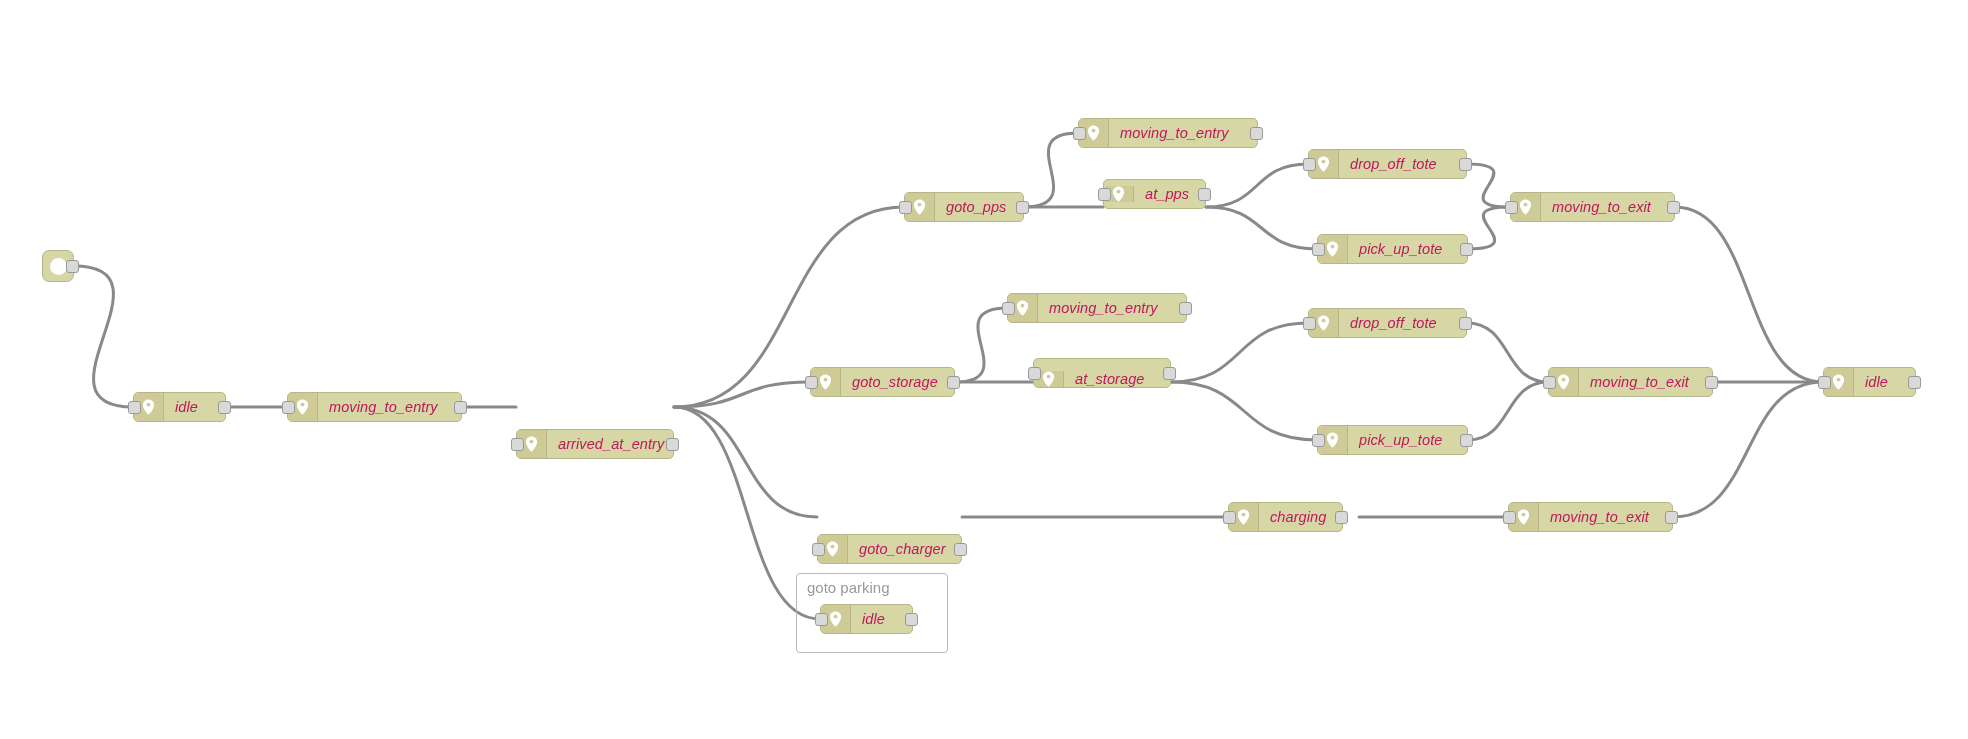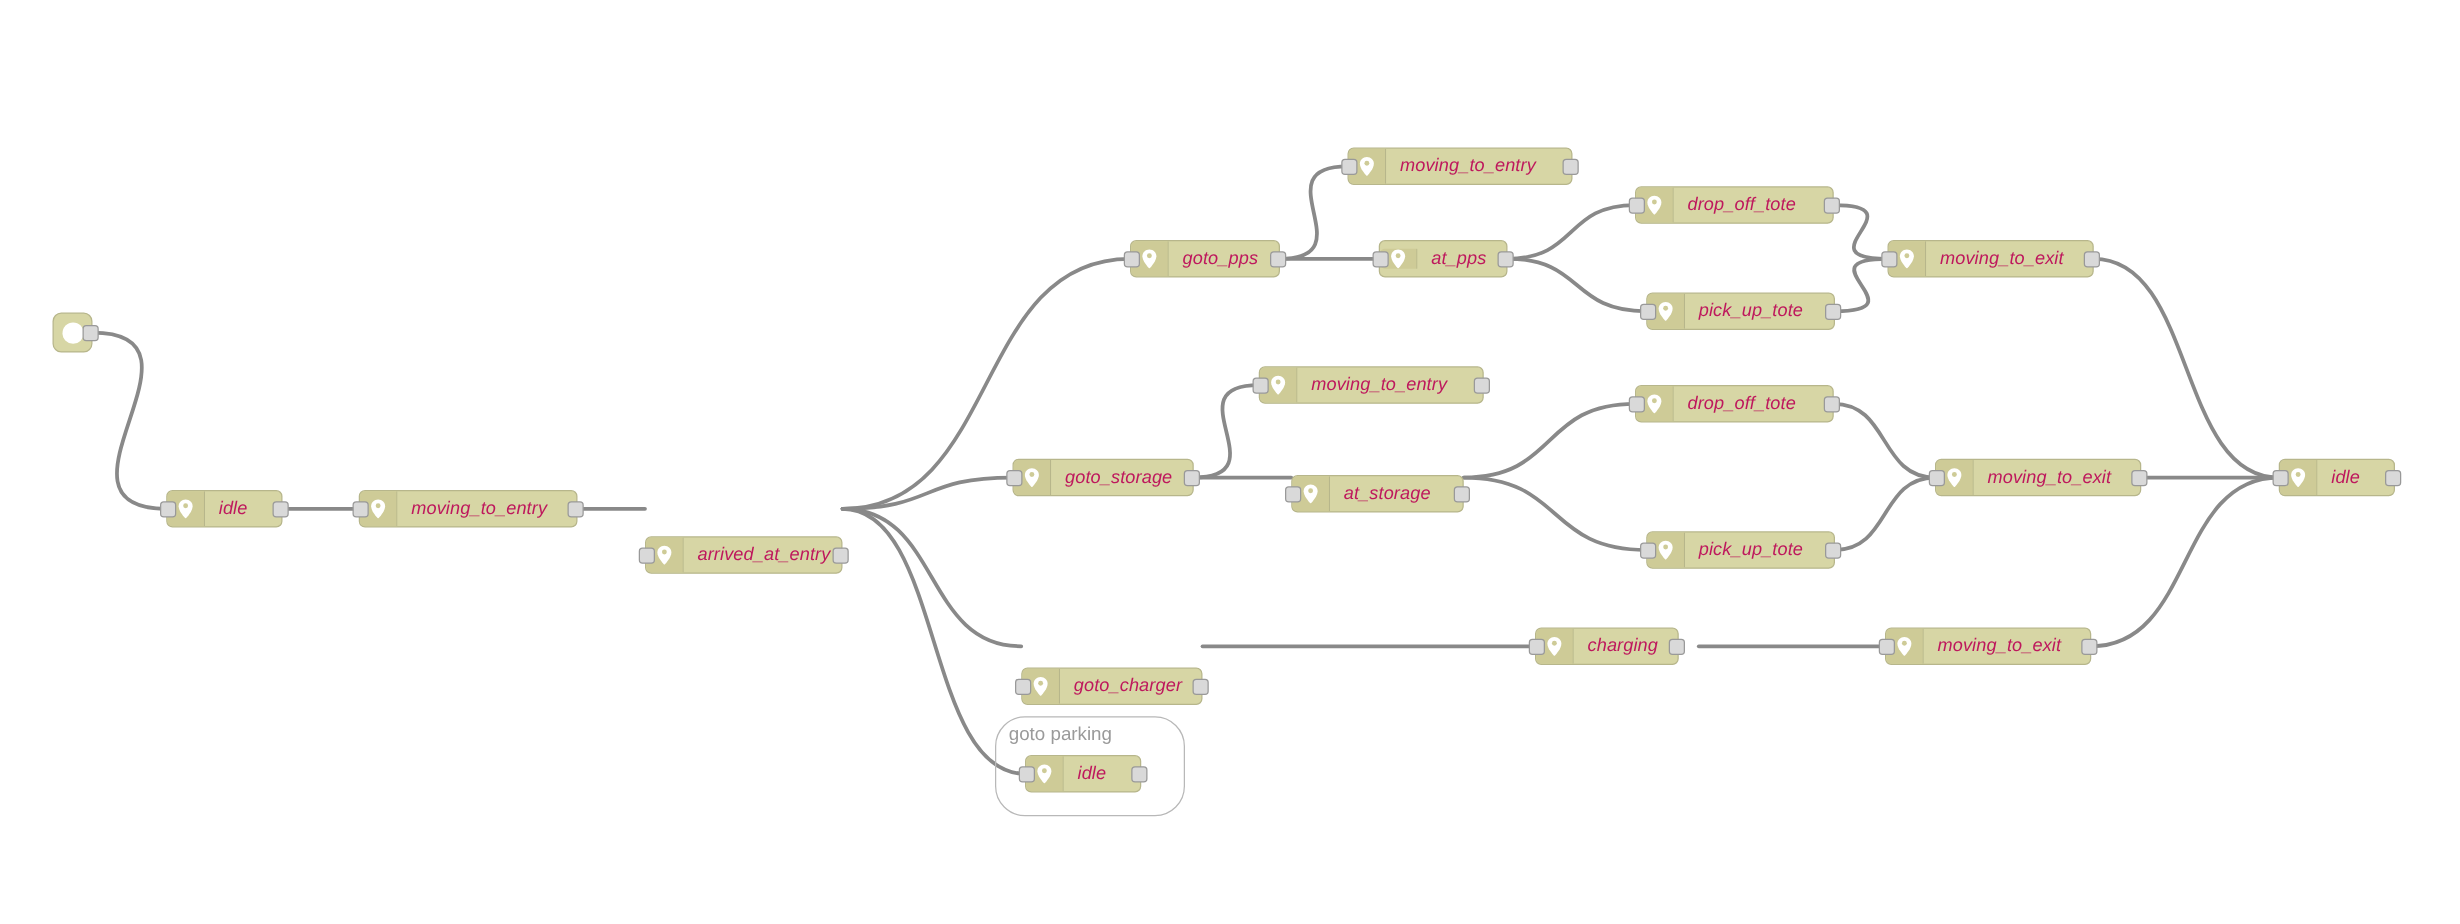--- a/index.html
+++ b/index.html
@@ -144,21 +144,21 @@
       <path d="M1713,382 C1773.5,382 1762.5,382 1823,382" fill="none" stroke="#898989" stroke-width="3" stroke-linecap="round"></path>
       <path d="M962,517 C1117.1,517 1088.9,517 1244,517" fill="none" stroke="#898989" stroke-width="3" stroke-linecap="round"></path>
       <path d="M1359,517 C1440.95,517 1426.05,517 1508,517" fill="none" stroke="#898989" stroke-width="3" stroke-linecap="round"></path>
       <path d="M1673,517 C1755.5,517 1740.5,382 1823,382" fill="none" stroke="#898989" stroke-width="3" stroke-linecap="round"></path>
     </svg>
   <div id="node-layer">
       <div class="start-node" style="left: 42px; top: 250px; width: 32px; height: 32px;">
         <span class="dot"></span>
         <span class="port out"></span>
       </div>
-      <div class="group-box" style="left: 796px; top: 573px; width: 152px; height: 80px; border-radius: 24px;">
+      <div class="group-box" style="left: 796px; top: 573px; width: 152px; height: 80px;">
         <div class="group-label">goto parking</div>
       </div>
       <div class="node" style="left: 133px; top: 392px; width: 93px;">
         <div class="node-icon-cell">
           <svg width="13" height="16" viewBox="0 0 13 16">
             <path d="M6.5 0.6C3.3 0.6 0.9 3.0 0.9 6.0C0.9 9.7 5.0 14.3 6.0 15.3C6.3 15.6 6.7 15.6 7.0 15.3C8.0 14.3 12.1 9.7 12.1 6.0C12.1 3.0 9.7 0.6 6.5 0.6Z" fill="#ffffff"></path>
             <circle cx="6.5" cy="5.6" r="1.95" fill="#cecb97"></circle>
           </svg>
         </div>
         <div class="node-label">idle</div>
@@ -202,21 +202,21 @@
         <div class="node-icon-cell">
           <svg width="13" height="16" viewBox="0 0 13 16">
             <path d="M6.5 0.6C3.3 0.6 0.9 3.0 0.9 6.0C0.9 9.7 5.0 14.3 6.0 15.3C6.3 15.6 6.7 15.6 7.0 15.3C8.0 14.3 12.1 9.7 12.1 6.0C12.1 3.0 9.7 0.6 6.5 0.6Z" fill="#ffffff"></path>
             <circle cx="6.5" cy="5.6" r="1.95" fill="#cecb97"></circle>
           </svg>
         </div>
         <div class="node-label">moving_to_entry</div>
         <span class="port in"></span>
         <span class="port out"></span>
       </div>
-      <div class="node" style="left: 1103px; top: 192px; width: 103px; align-items: center;">
+      <div class="node" style="left: 1103px; top: 179px; width: 103px; align-items: center;">
         <div class="node-icon-cell">
           <svg width="13" height="16" viewBox="0 0 13 16">
             <path d="M6.5 0.6C3.3 0.6 0.9 3.0 0.9 6.0C0.9 9.7 5.0 14.3 6.0 15.3C6.3 15.6 6.7 15.6 7.0 15.3C8.0 14.3 12.1 9.7 12.1 6.0C12.1 3.0 9.7 0.6 6.5 0.6Z" fill="#ffffff"></path>
             <circle cx="6.5" cy="5.6" r="1.95" fill="#cecb97"></circle>
           </svg>
         </div>
         <div class="node-label">at_pps</div>
         <span class="port in"></span>
         <span class="port out"></span>
       </div>
@@ -268,21 +268,21 @@
         <div class="node-icon-cell">
           <svg width="13" height="16" viewBox="0 0 13 16">
             <path d="M6.5 0.6C3.3 0.6 0.9 3.0 0.9 6.0C0.9 9.7 5.0 14.3 6.0 15.3C6.3 15.6 6.7 15.6 7.0 15.3C8.0 14.3 12.1 9.7 12.1 6.0C12.1 3.0 9.7 0.6 6.5 0.6Z" fill="#ffffff"></path>
             <circle cx="6.5" cy="5.6" r="1.95" fill="#cecb97"></circle>
           </svg>
         </div>
         <div class="node-label">moving_to_entry</div>
         <span class="port in"></span>
         <span class="port out"></span>
       </div>
-      <div class="node" style="left: 1033px; top: 380px; width: 138px;">
+      <div class="node" style="left: 1033px; top: 358px; width: 138px; align-items: flex-end;">
         <div class="node-icon-cell">
           <svg width="13" height="16" viewBox="0 0 13 16">
             <path d="M6.5 0.6C3.3 0.6 0.9 3.0 0.9 6.0C0.9 9.7 5.0 14.3 6.0 15.3C6.3 15.6 6.7 15.6 7.0 15.3C8.0 14.3 12.1 9.7 12.1 6.0C12.1 3.0 9.7 0.6 6.5 0.6Z" fill="#ffffff"></path>
             <circle cx="6.5" cy="5.6" r="1.95" fill="#cecb97"></circle>
           </svg>
         </div>
         <div class="node-label">at_storage</div>
         <span class="port in"></span>
         <span class="port out"></span>
       </div>

